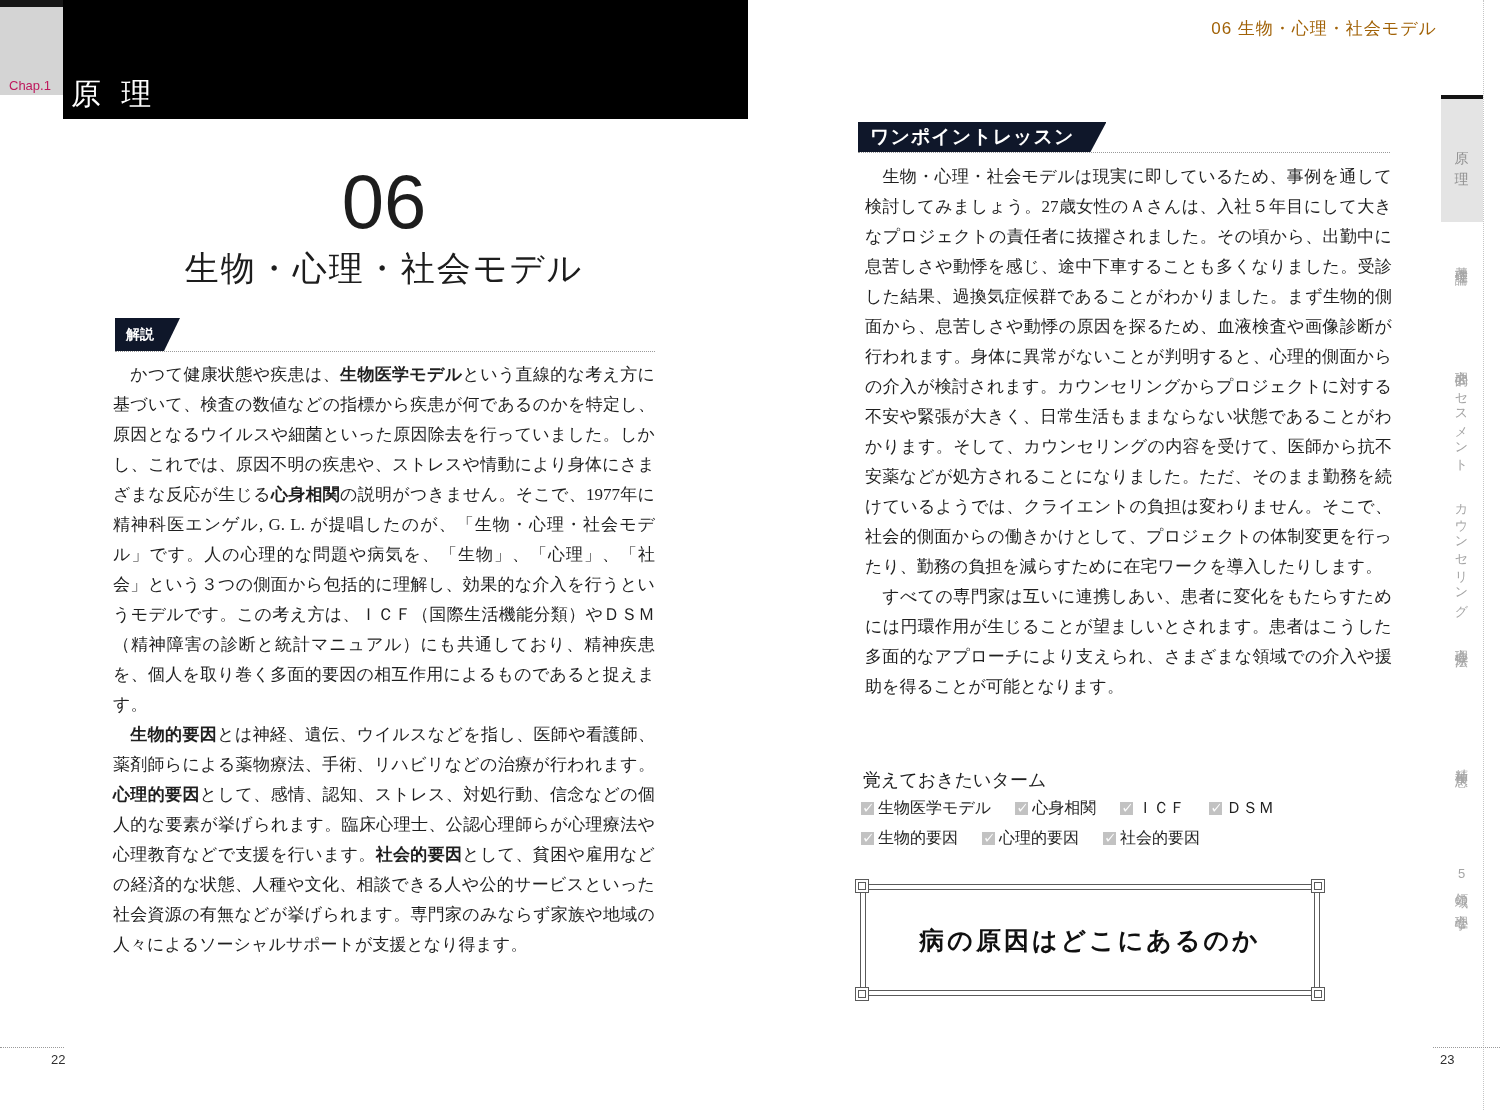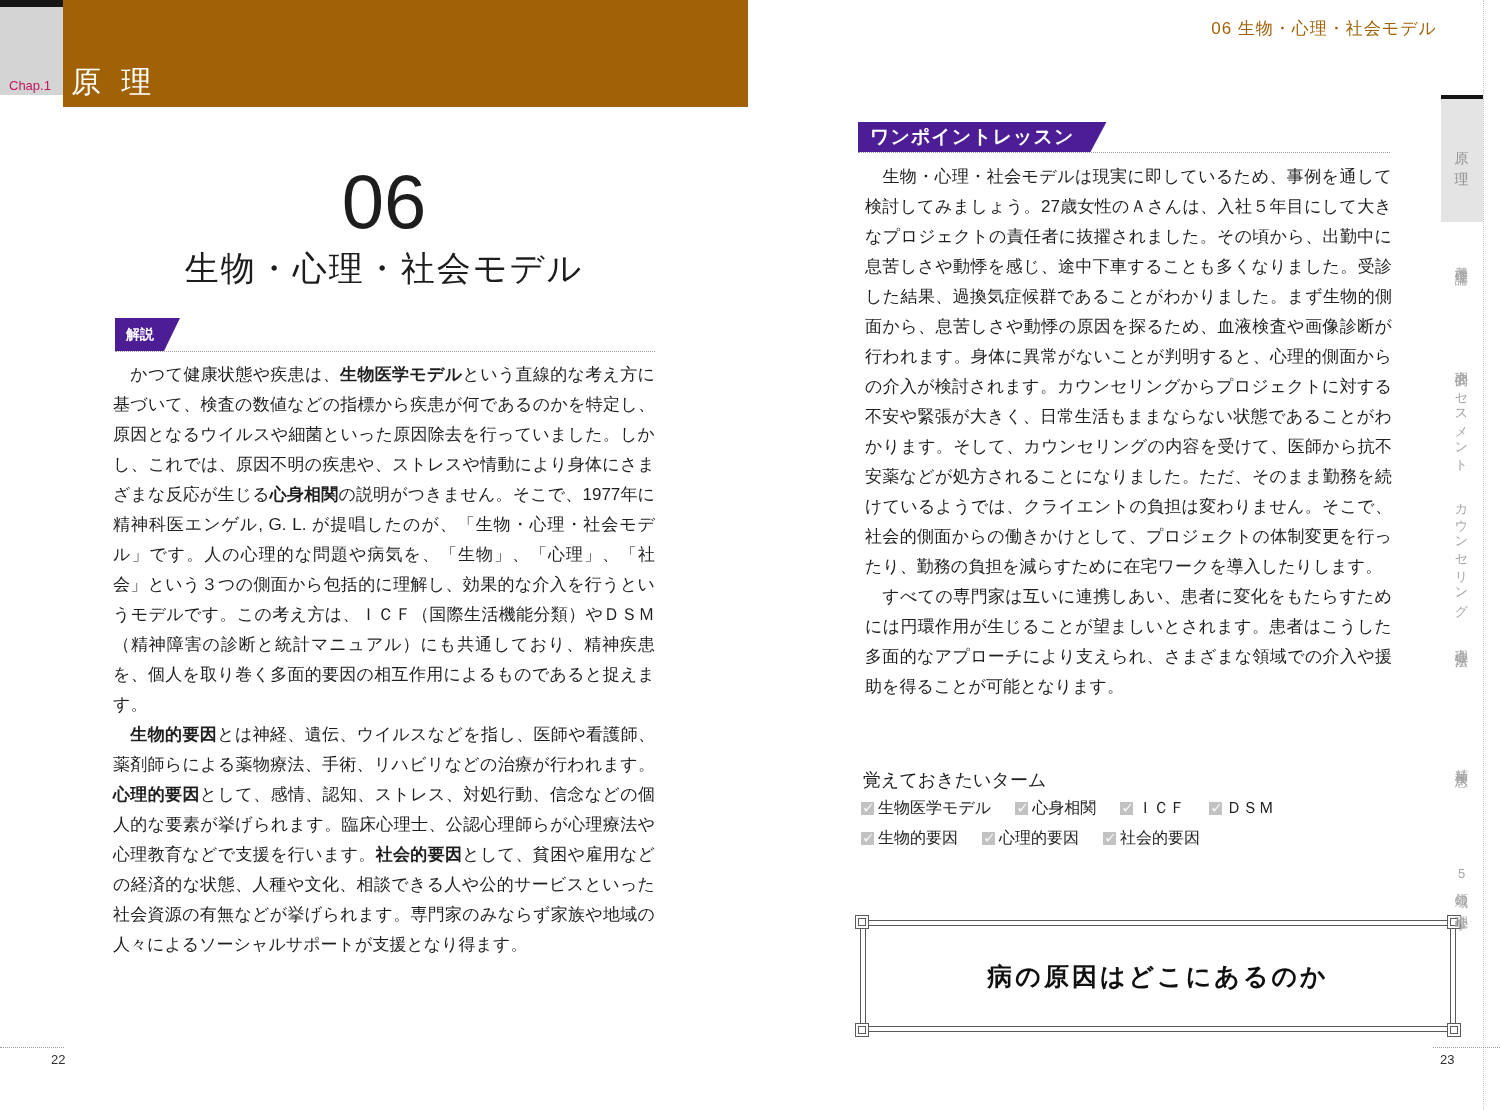--- a/index.html
+++ b/index.html
@@ -3,57 +3,57 @@
 <meta charset="utf-8">
 <style>
   html,body{margin:0;padding:0;background:#fff;}
   .sheet{position:relative;width:1500px;height:1110px;background:#ffffff;
          font-family:"Liberation Sans",sans-serif;overflow:hidden;color:#1f1f1f;}
 
   
   .corner-black{position:absolute;left:0;top:0;width:63px;height:7px;background:#161616;}
   .corner-gray{position:absolute;left:0;top:7px;width:63px;height:88px;background:#d4d4d4;}
   .chap-label{position:absolute;left:9px;top:71px;font-size:13px;color:#be185d;}
-  .chapter-band{position:absolute;left:63px;top:0;width:685px;height:107px;background:#a16207;}
+  .chapter-band{position:absolute;left:63px;top:0;width:685px;height:119px;background:#000000;}
   .chapter-title{position:absolute;left:8px;bottom:4px;color:#ffffff;font-size:30px;
                  font-weight:500;letter-spacing:6px;}
   .running-header{position:absolute;top:17px;right:63px;font-size:17px;color:#a16207;letter-spacing:1px;}
 
   
   .lesson-number{position:absolute;left:113px;top:164px;width:542px;text-align:center;
                  font-size:76px;font-weight:400;color:#1d1d1d;line-height:1;}
   .lesson-title{position:absolute;left:113px;top:246px;width:542px;text-align:center;
                 font-size:34px;font-weight:500;color:#1d1d1d;letter-spacing:2px;}
 
   .section-rule{position:absolute;border-bottom:1px dotted #9a9a9a;}
   .rule-left{left:115px;top:318px;width:540px;height:33px;}
   .rule-right{left:858px;top:122px;width:532px;height:30px;}
-  .section-label{position:absolute;left:0;top:0;height:100%;background:#4c1d95;color:#fff;
+  .section-label{position:absolute;left:0;top:0;height:100%;background:#0f172a;color:#fff;
                  font-weight:bold;display:flex;align-items:center;box-sizing:border-box;
                  clip-path:polygon(0 0,100% 0,calc(100% - 16px) 100%,0 100%);}
   .label-kaisetsu{font-size:14px;padding:0 26px 0 11px;}
   .label-lesson{font-size:19px;letter-spacing:1px;padding:0 32px 0 12px;}
 
-  .body-text{position:absolute;font-family:Liberation Sans, sans-serif;font-size:17px;
+  .body-text{position:absolute;font-family:Liberation Serif, serif;font-size:17px;
              line-height:30px;color:#1f1f1f;text-align:justify;}
   .body-left{left:113px;top:360px;width:542px;}
   .body-right{left:865px;top:162px;width:527px;}
   .body-text p{margin:0;}
   .body-text .b{font-weight:bold;}
 
   
   .terms-heading{position:absolute;left:863px;top:768px;font-size:18px;font-weight:normal;color:#1f1f1f;}
   .terms-list{position:absolute;left:861px;top:798px;width:534px;display:flex;flex-wrap:wrap;
               column-gap:24px;row-gap:9px;}
   .term{display:flex;align-items:center;gap:4px;font-size:16px;color:#222222;}
   .term-check{flex:none;width:13px;height:13px;background:#c2c2c2;color:#ffffff;font-size:11px;
               line-height:13px;text-align:center;font-weight:bold;}
 
   
-  .quote-box{position:absolute;left:860px;top:884px;width:596px;height:112px;margin-top:36px;}
+  .quote-box{position:absolute;left:860px;top:884px;width:460px;height:112px;}
   .qb-outer{position:absolute;inset:0;border:1px solid #5a5a5a;}
   .qb-inner{position:absolute;inset:5px;border:1px solid #5a5a5a;display:flex;
             align-items:center;justify-content:center;}
   .qb-text{font-family:"Liberation Serif",serif;font-size:25px;font-weight:bold;
            letter-spacing:3px;color:#101010;}
   .qb-corner{position:absolute;width:12px;height:12px;background:#ffffff;border:1px solid #5a5a5a;}
   .qb-corner::after{content:"";position:absolute;inset:2px;border:1px solid #5a5a5a;}
   .qb-tl{left:-5px;top:-5px;} .qb-tr{right:-5px;top:-5px;}
   .qb-bl{left:-5px;bottom:-5px;} .qb-br{right:-5px;bottom:-5px;}
 

